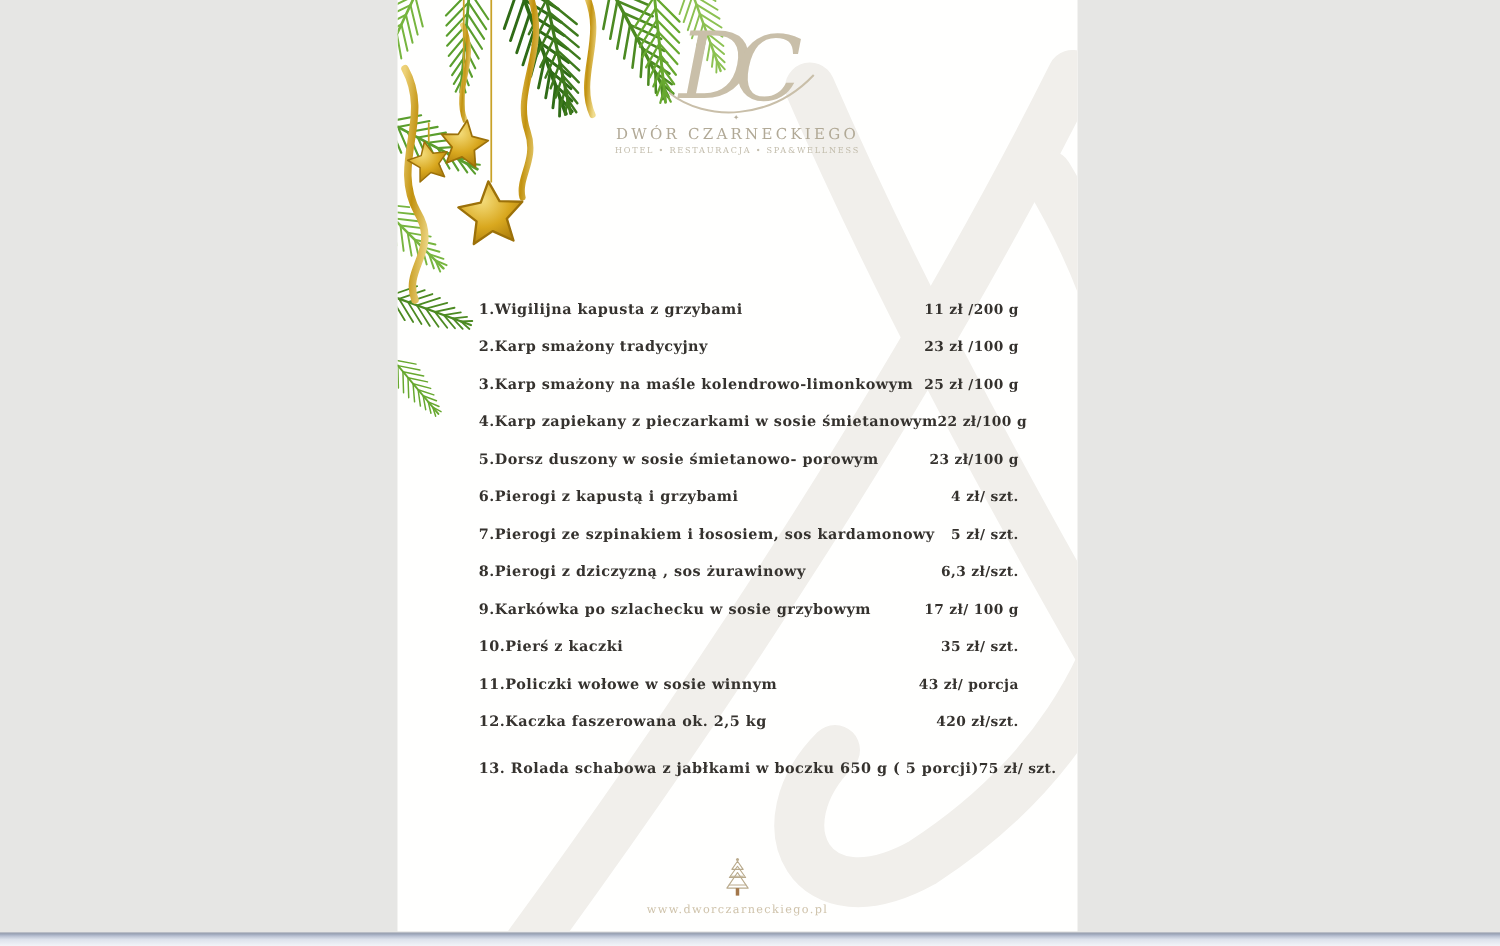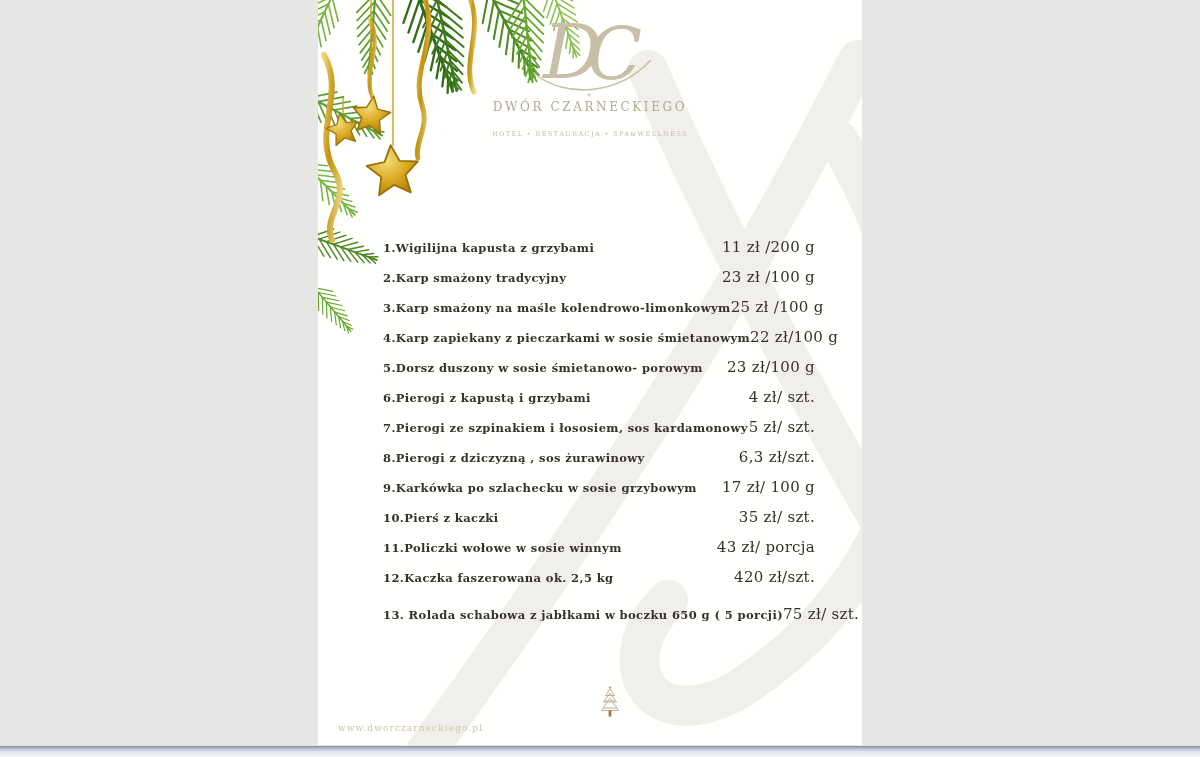--- a/index.html
+++ b/index.html
@@ -16,41 +16,41 @@
   .watermark{position:absolute;left:0;top:0;pointer-events:none;}
   .decor{position:absolute;left:0;top:0;pointer-events:none;}
   .logo{position:absolute;top:12px;left:0;width:100%;text-align:center;}
   .logo-monogram{display:block;margin:0 auto;}
   .logo-ornament{font-size:6px;color:#b6ae9c;line-height:6px;letter-spacing:2px;}
   .hotel-name{
     margin-top:2px;font-size:12px;letter-spacing:2.6px;color:#b1a996;
     font-family:"DejaVu Serif",serif;
   }
   .hotel-tagline{
-    margin-top:16px;font-size:6.5px;letter-spacing:1.4px;color:#c2bcab;
+    margin-top:2px;font-size:6.5px;letter-spacing:1.4px;color:#c2bcab;
   }
   .menu-title{
     position:absolute;top:163px;left:0;width:100%;text-align:center;
     font-size:17px;font-weight:bold;letter-spacing:5px;color:#c49b62;
   }
   .menu-list{position:absolute;left:54px;right:47px;top:232px;}
   .menu-row{
     display:flex;justify-content:space-between;align-items:baseline;
     height:30px;line-height:30px;margin-left:11px;
   }
   .menu-row.last{margin-top:7px;}
   .item-name{
     font-size:11.5px;font-weight:bold;color:#35322e;letter-spacing:0.4px;
     white-space:nowrap;
   }
   .item-price{
-    font-size:15px;font-weight:normal;color:#35322e;letter-spacing:0.3px;
+    font-size:11px;font-weight:bold;color:#35322e;letter-spacing:0.3px;
     white-space:nowrap;
   }
-  .footer{position:absolute;bottom:12px;left:0;width:100%;text-align:left;padding-left:20px;}
+  .footer{position:absolute;bottom:12px;left:0;width:100%;text-align:center;}
   .tree-icon{display:block;margin:0 auto 4px auto;}
   .website{font-size:9px;letter-spacing:1.1px;color:#cfc3ab;}
   .scrollbar{
     position:absolute;left:0;bottom:0;width:1200px;height:10px;
     background:linear-gradient(to bottom,#98a2b6 0%,#b9c1d2 18%,#dde2ec 45%,#f3f5f9 100%);
     border-top:1px solid #8b94a8;
   }
 </style>
 </head>
 <body>

